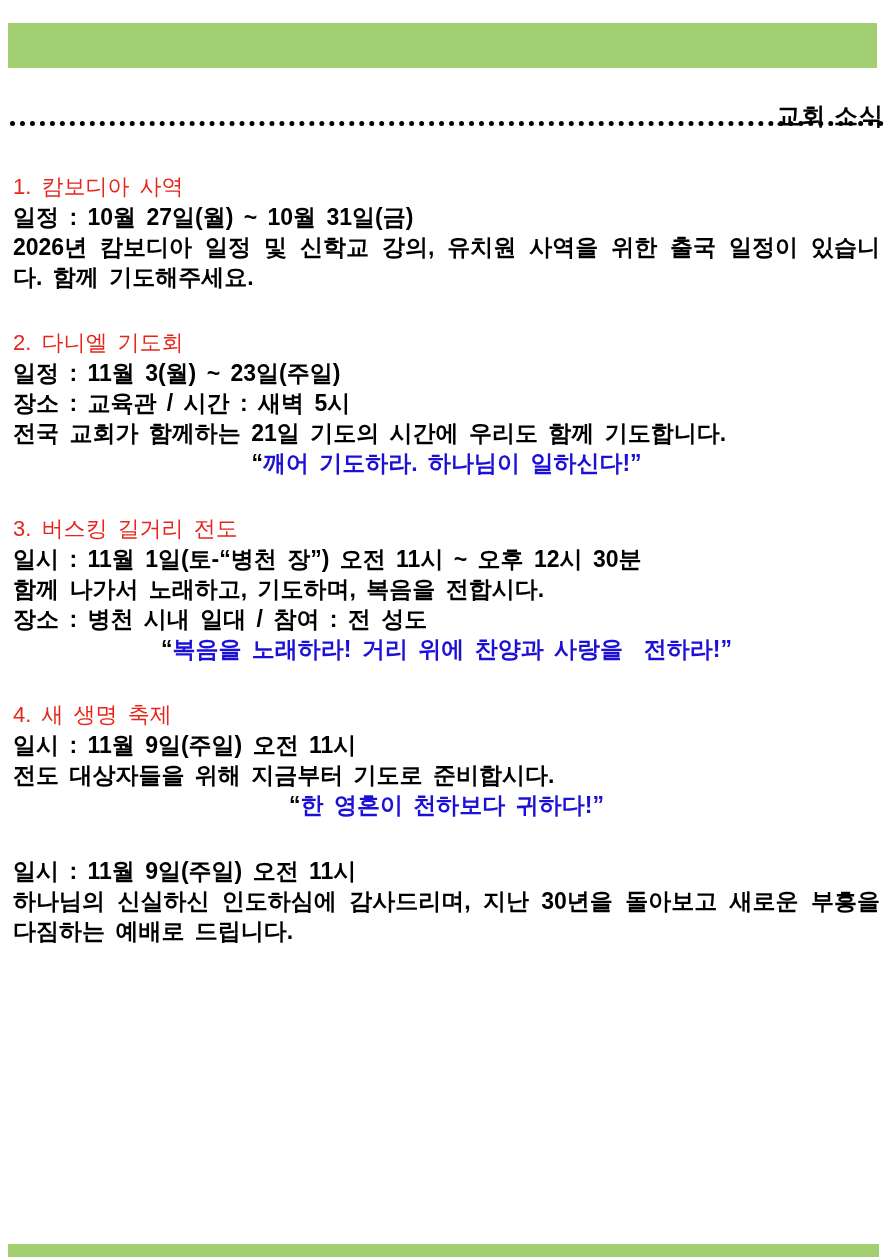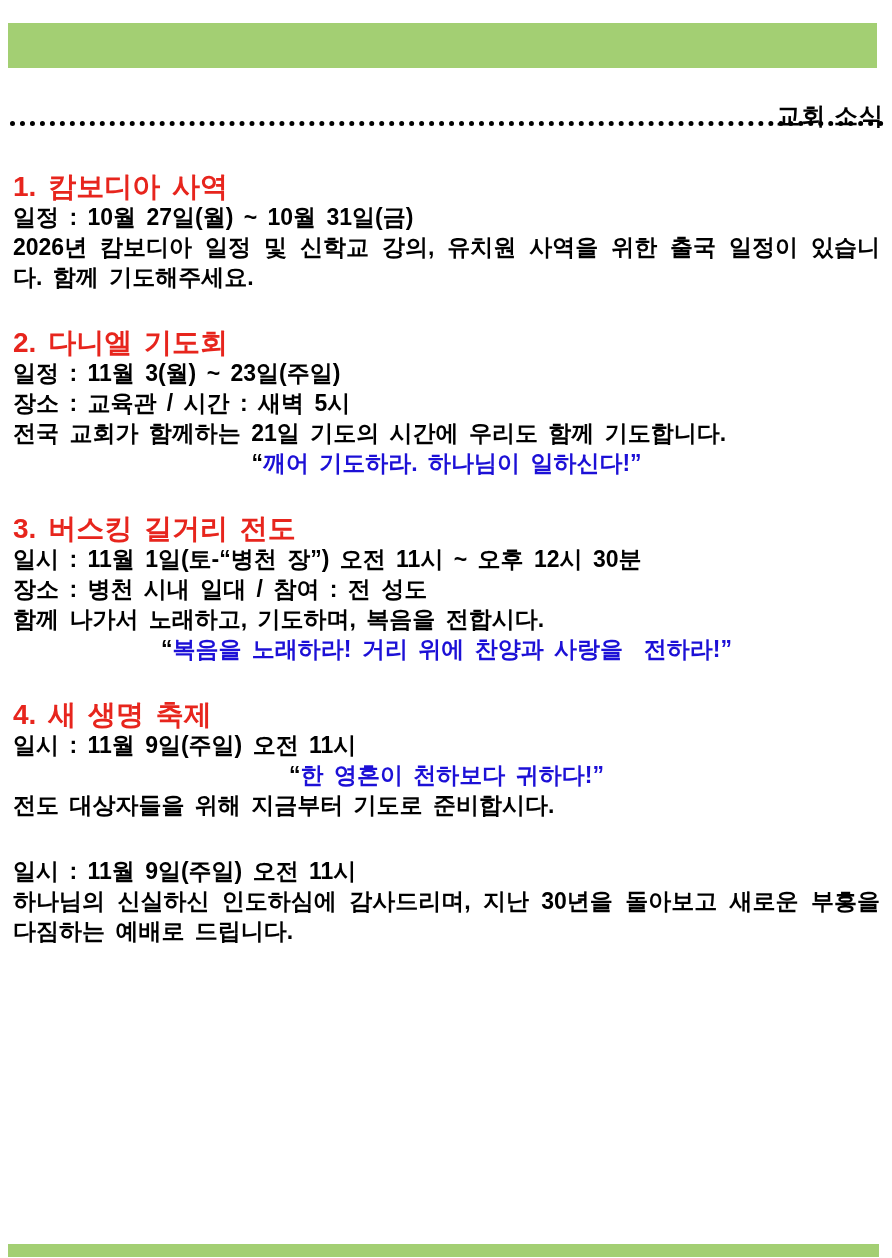--- a/index.html
+++ b/index.html
@@ -52,23 +52,23 @@
     top: 172px;
     left: 13px;
     right: 12px;
     font-size: 23px;
     line-height: 30px;
     text-align: justify;
     word-spacing: 4px;
   }
   section { margin-bottom: 36px; }
   .section-heading {
-    font-size: 28px;
+    font-size: 22px;
     line-height: 30px;
-    font-weight: bold;
+    font-weight: normal;
     color: var(--heading-red, #e7251d);
     text-align: left;
   }
   p.line { margin: 0; }
   p.quote {
     color: var(--quote-blue, #1c10d6);
     text-align: center;
     white-space: pre-wrap;
   }
   .open-quote { color: #000; }
@@ -100,29 +100,29 @@
     <section>
       <h2 class="section-heading">2. 다니엘 기도회</h2>
       <p class="line">일정 : 11월 3(월) ~ 23일(주일)</p>
       <p class="line">장소 : 교육관 / 시간 : 새벽 5시</p>
       <p class="line">전국 교회가 함께하는 21일 기도의 시간에 우리도 함께 기도합니다.</p>
       <p class="line quote"><span class="open-quote">“</span><span class="quote-body">깨어 기도하라. 하나님이 일하신다!”</span></p>
     </section>
     <section>
       <h2 class="section-heading">3. 버스킹 길거리 전도</h2>
       <p class="line">일시 : 11월 1일(토-“병천 장”) 오전 11시 ~ 오후 12시 30분</p>
+      <p class="line">함께 나가서 노래하고, 기도하며, 복음을 전합시다.</p>
       <p class="line">장소 : 병천 시내 일대 / 참여 : 전 성도</p>
-      <p class="line">함께 나가서 노래하고, 기도하며, 복음을 전합시다.</p>
       <p class="line quote"><span class="open-quote">“</span><span class="quote-body">복음을 노래하라! 거리 위에 찬양과 사랑을  전하라!”</span></p>
     </section>
     <section>
       <h2 class="section-heading">4. 새 생명 축제</h2>
       <p class="line">일시 : 11월 9일(주일) 오전 11시</p>
+      <p class="line">전도 대상자들을 위해 지금부터 기도로 준비합시다.</p>
       <p class="line quote"><span class="open-quote">“</span><span class="quote-body">한 영혼이 천하보다 귀하다!”</span></p>
-      <p class="line">전도 대상자들을 위해 지금부터 기도로 준비합시다.</p>
     </section>
     <section>
       <p class="line">일시 : 11월 9일(주일) 오전 11시</p>
       <p class="line">하나님의 신실하신 인도하심에 감사드리며, 지난 30년을 돌아보고 새로운 부흥을 다짐하는 예배로 드립니다.</p>
     </section>
   </div>
 
 <div class="bottom-bar"></div>
 
 </body></html>

